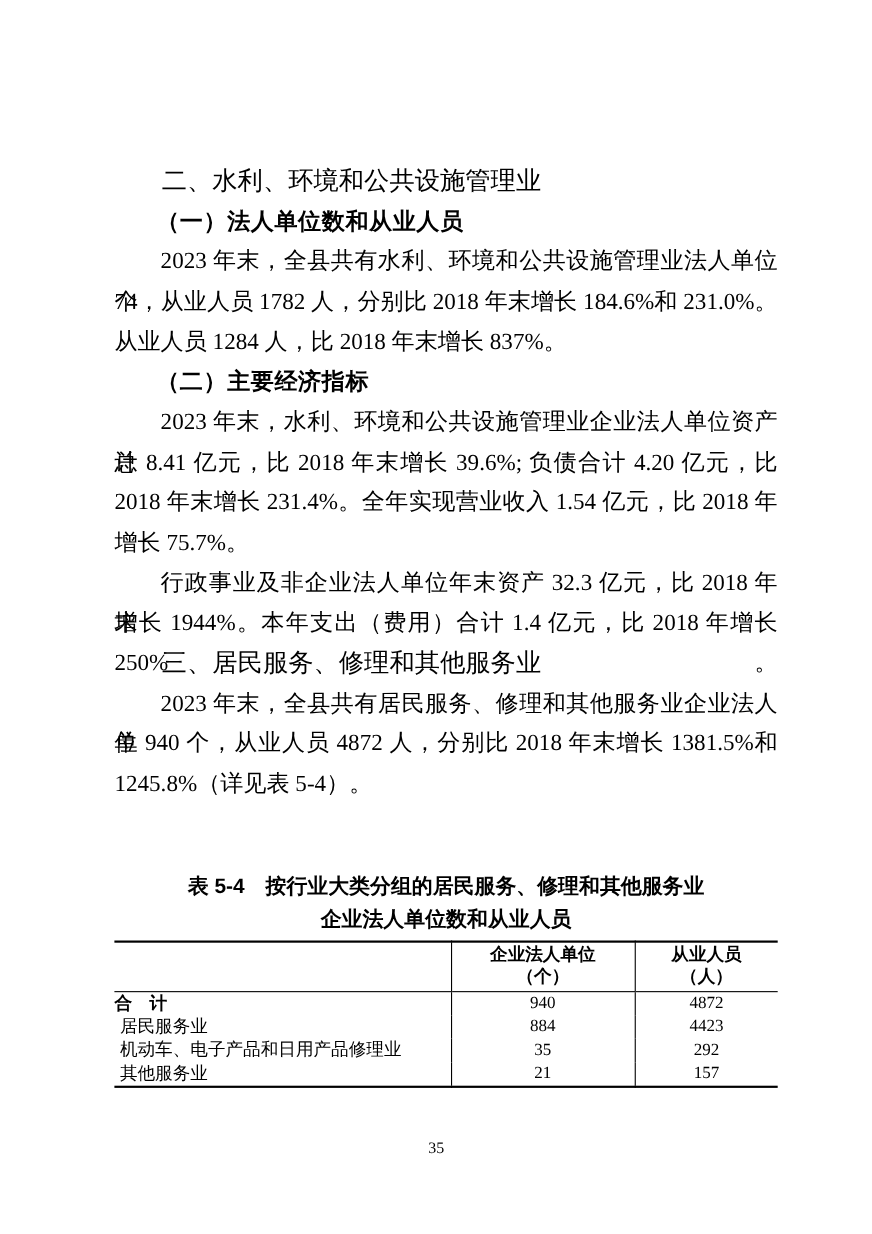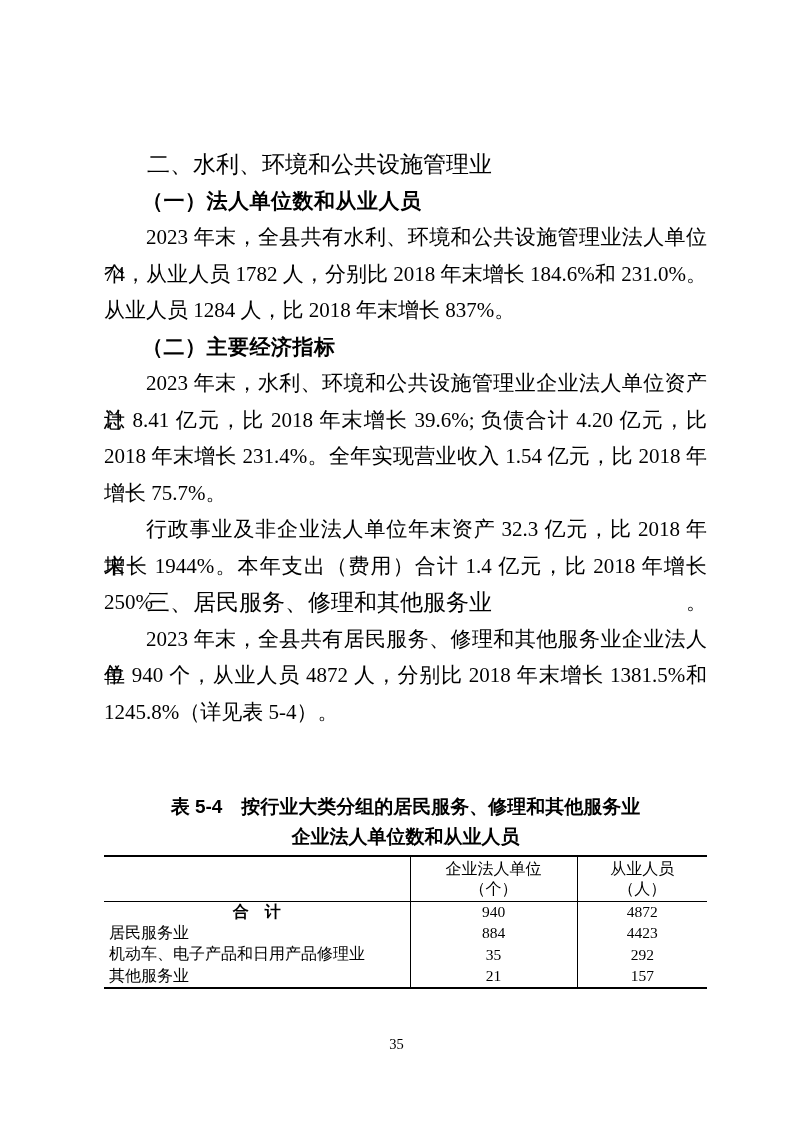--- a/index.html
+++ b/index.html
@@ -63,37 +63,37 @@
     border-bottom: 2.5px solid #000;
   }
   .col-label { width: 306px; }
   .col-units { width: 167px; }
   .col-emp   { width: 130px; }
   table.tbl th, table.tbl td { padding: 0; }
   thead th {
     height: 45px;
     border-bottom: 1.3px solid #000;
     font-family: "Liberation Sans", "DejaVu Sans", sans-serif;
-    font-weight: 400;
+    font-weight: 700;
     font-size: 16px;
     line-height: 20px;
     vertical-align: middle;
     text-align: center;
   }
   .vline { border-left: 1.3px solid #000; }
   tbody td {
     height: 21.5px;
     font-size: 16px;
     vertical-align: middle;
     text-align: center;
   }
   tbody td.num { font-size: 15.5px; }
   tbody td.lbl { text-align: left; padding-left: 5px; font-size: 16px; }
   tbody tr.total td.lbl {
-    text-align: center;
+    text-align: left;
     padding-left: 0;
     font-family: "Liberation Sans", "DejaVu Sans", sans-serif;
     font-weight: 700;
   }
   .page-number {
     position: absolute;
     left: 0; top: 1035px;
     width: 793px;
     text-align: center;
     font-size: 14.5px;

